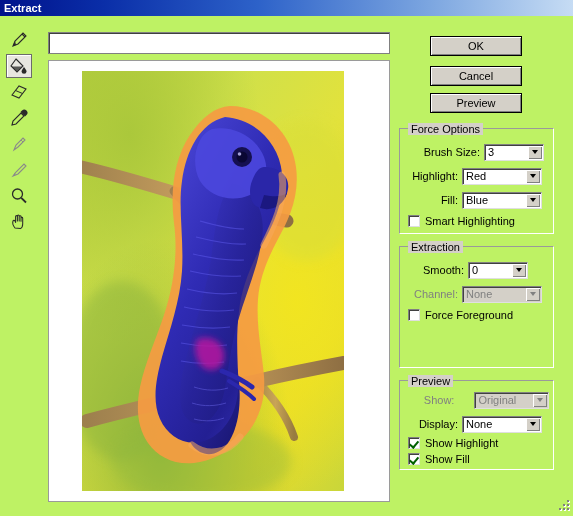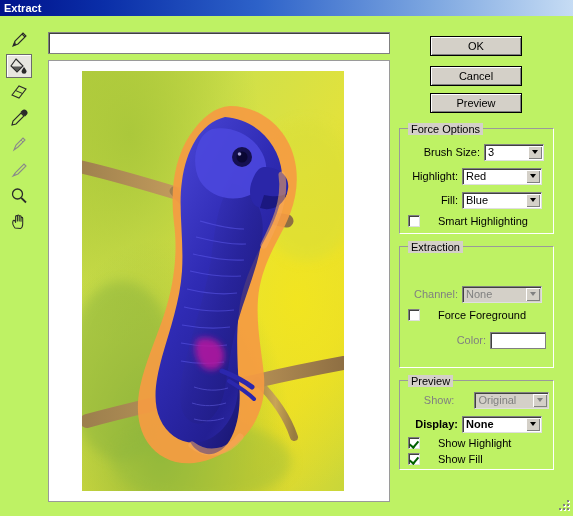--- a/index.html
+++ b/index.html
@@ -236,21 +236,21 @@
     position: absolute;
     left: 2px;
     top: 1px;
     width: 4px;
     height: 7px;
     border: solid #006000;
     border-width: 0 2px 2px 0;
     transform: rotate(40deg);
   }
   .cbrow .cblabel {
-    margin-left: 18px;
+    margin-left: 5px;
     font-size: 11px;
   }
 
   
   .grip {
     position: absolute;
     right: 2px;
     bottom: 2px;
     width: 14px;
     height: 14px;
@@ -516,57 +516,62 @@
     <div class="cbrow" style="left:8px; top:86px;">
       <span class="checkbox"></span>
       <span class="cblabel">Smart Highlighting</span>
     </div>
   </div>
 
   <div class="group" id="grp-extraction">
     <div class="inner-border"></div>
     <span class="group-title">Extraction</span>
 
+    <div class="row" style="left:6px; top:14px; width:143px;">
+      <span class="lbl" style="width:58px;">Smooth:</span>
+      <div class="field" style="width:60px; margin-left:4px;">
+        <span class="val">0</span>
+        <span class="arrow-btn">
+            <span class="tri"></span>
+          </span>
+      </div>
+    </div>
 
     <div class="row" style="left:6px; top:38px; width:143px;">
       <span class="lbl dim" style="width:52px;">Channel:</span>
       <div class="field disabled" style="width:80px; margin-left:4px;">
         <span class="val">None</span>
         <span class="arrow-btn disabled">
             <span class="tri"></span>
           </span>
       </div>
     </div>
 
     <div class="cbrow" style="left:8px; top:62px;">
       <span class="checkbox"></span>
       <span class="cblabel">Force Foreground</span>
     </div>
 
-    <div class="row" style="left:6px; top:84px; width:143px;">
-      <span class="lbl dim" style="width:80px;">Color:</span>
-      <div class="swatch" style="margin-left:4px;"></div>
-    </div>
   </div>
 
   <div class="group" id="grp-preview">
     <div class="inner-border"></div>
     <span class="group-title">Preview</span>
 
     <div class="row" style="left:6px; top:10px; width:143px;">
       <span class="lbl dim" style="width:52px;">Show:</span>
       <div class="field disabled" style="width:80px; margin-left:20px;">
         <span class="val">Original</span>
         <span class="arrow-btn disabled">
             <span class="tri"></span>
           </span>
       </div>
     </div>
 
-    <div class="row" style="left:6px; top:34px; width:143px;font-weight:bold;">
+    <div class="row" style="left:6px; top:34px; width:143px;">
       <span class="lbl" style="width:52px;">Display:</span>
       <div class="field" style="width:80px; margin-left:4px;">
         <span class="val">None</span>
         <span class="arrow-btn">
             <span class="tri"></span>
           </span>
       </div>
     </div>
 
     <div class="cbrow" style="left:8px; top:56px;">

